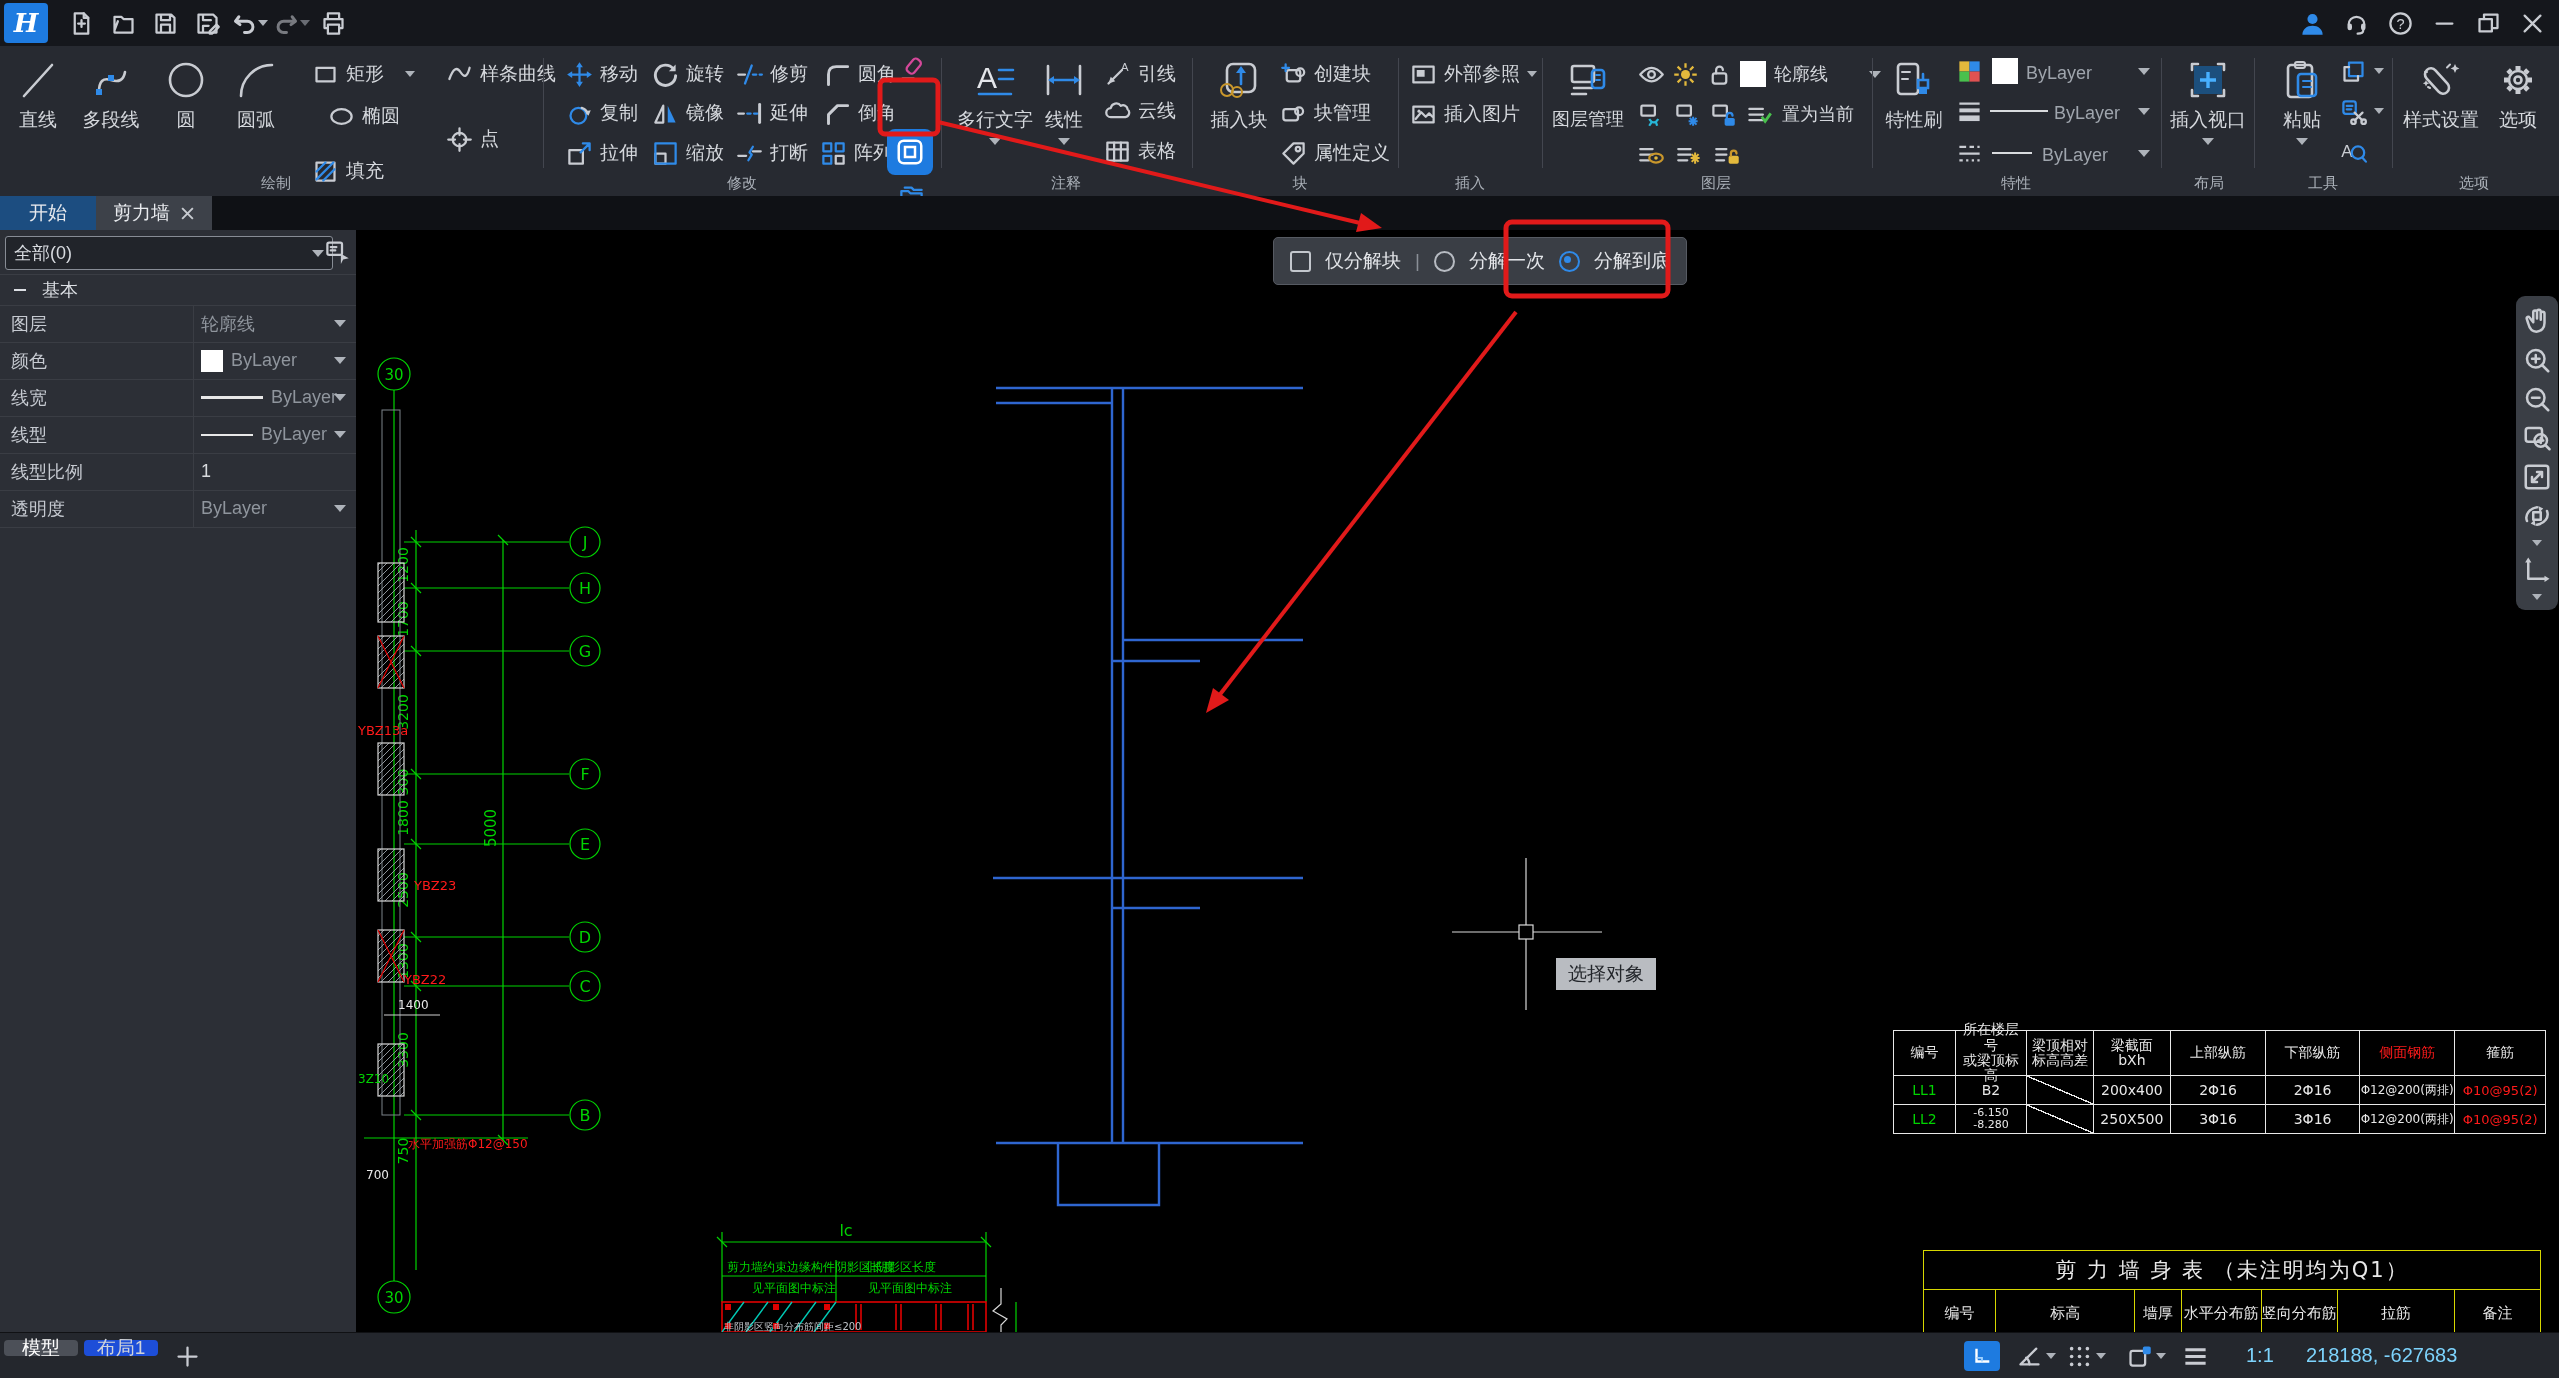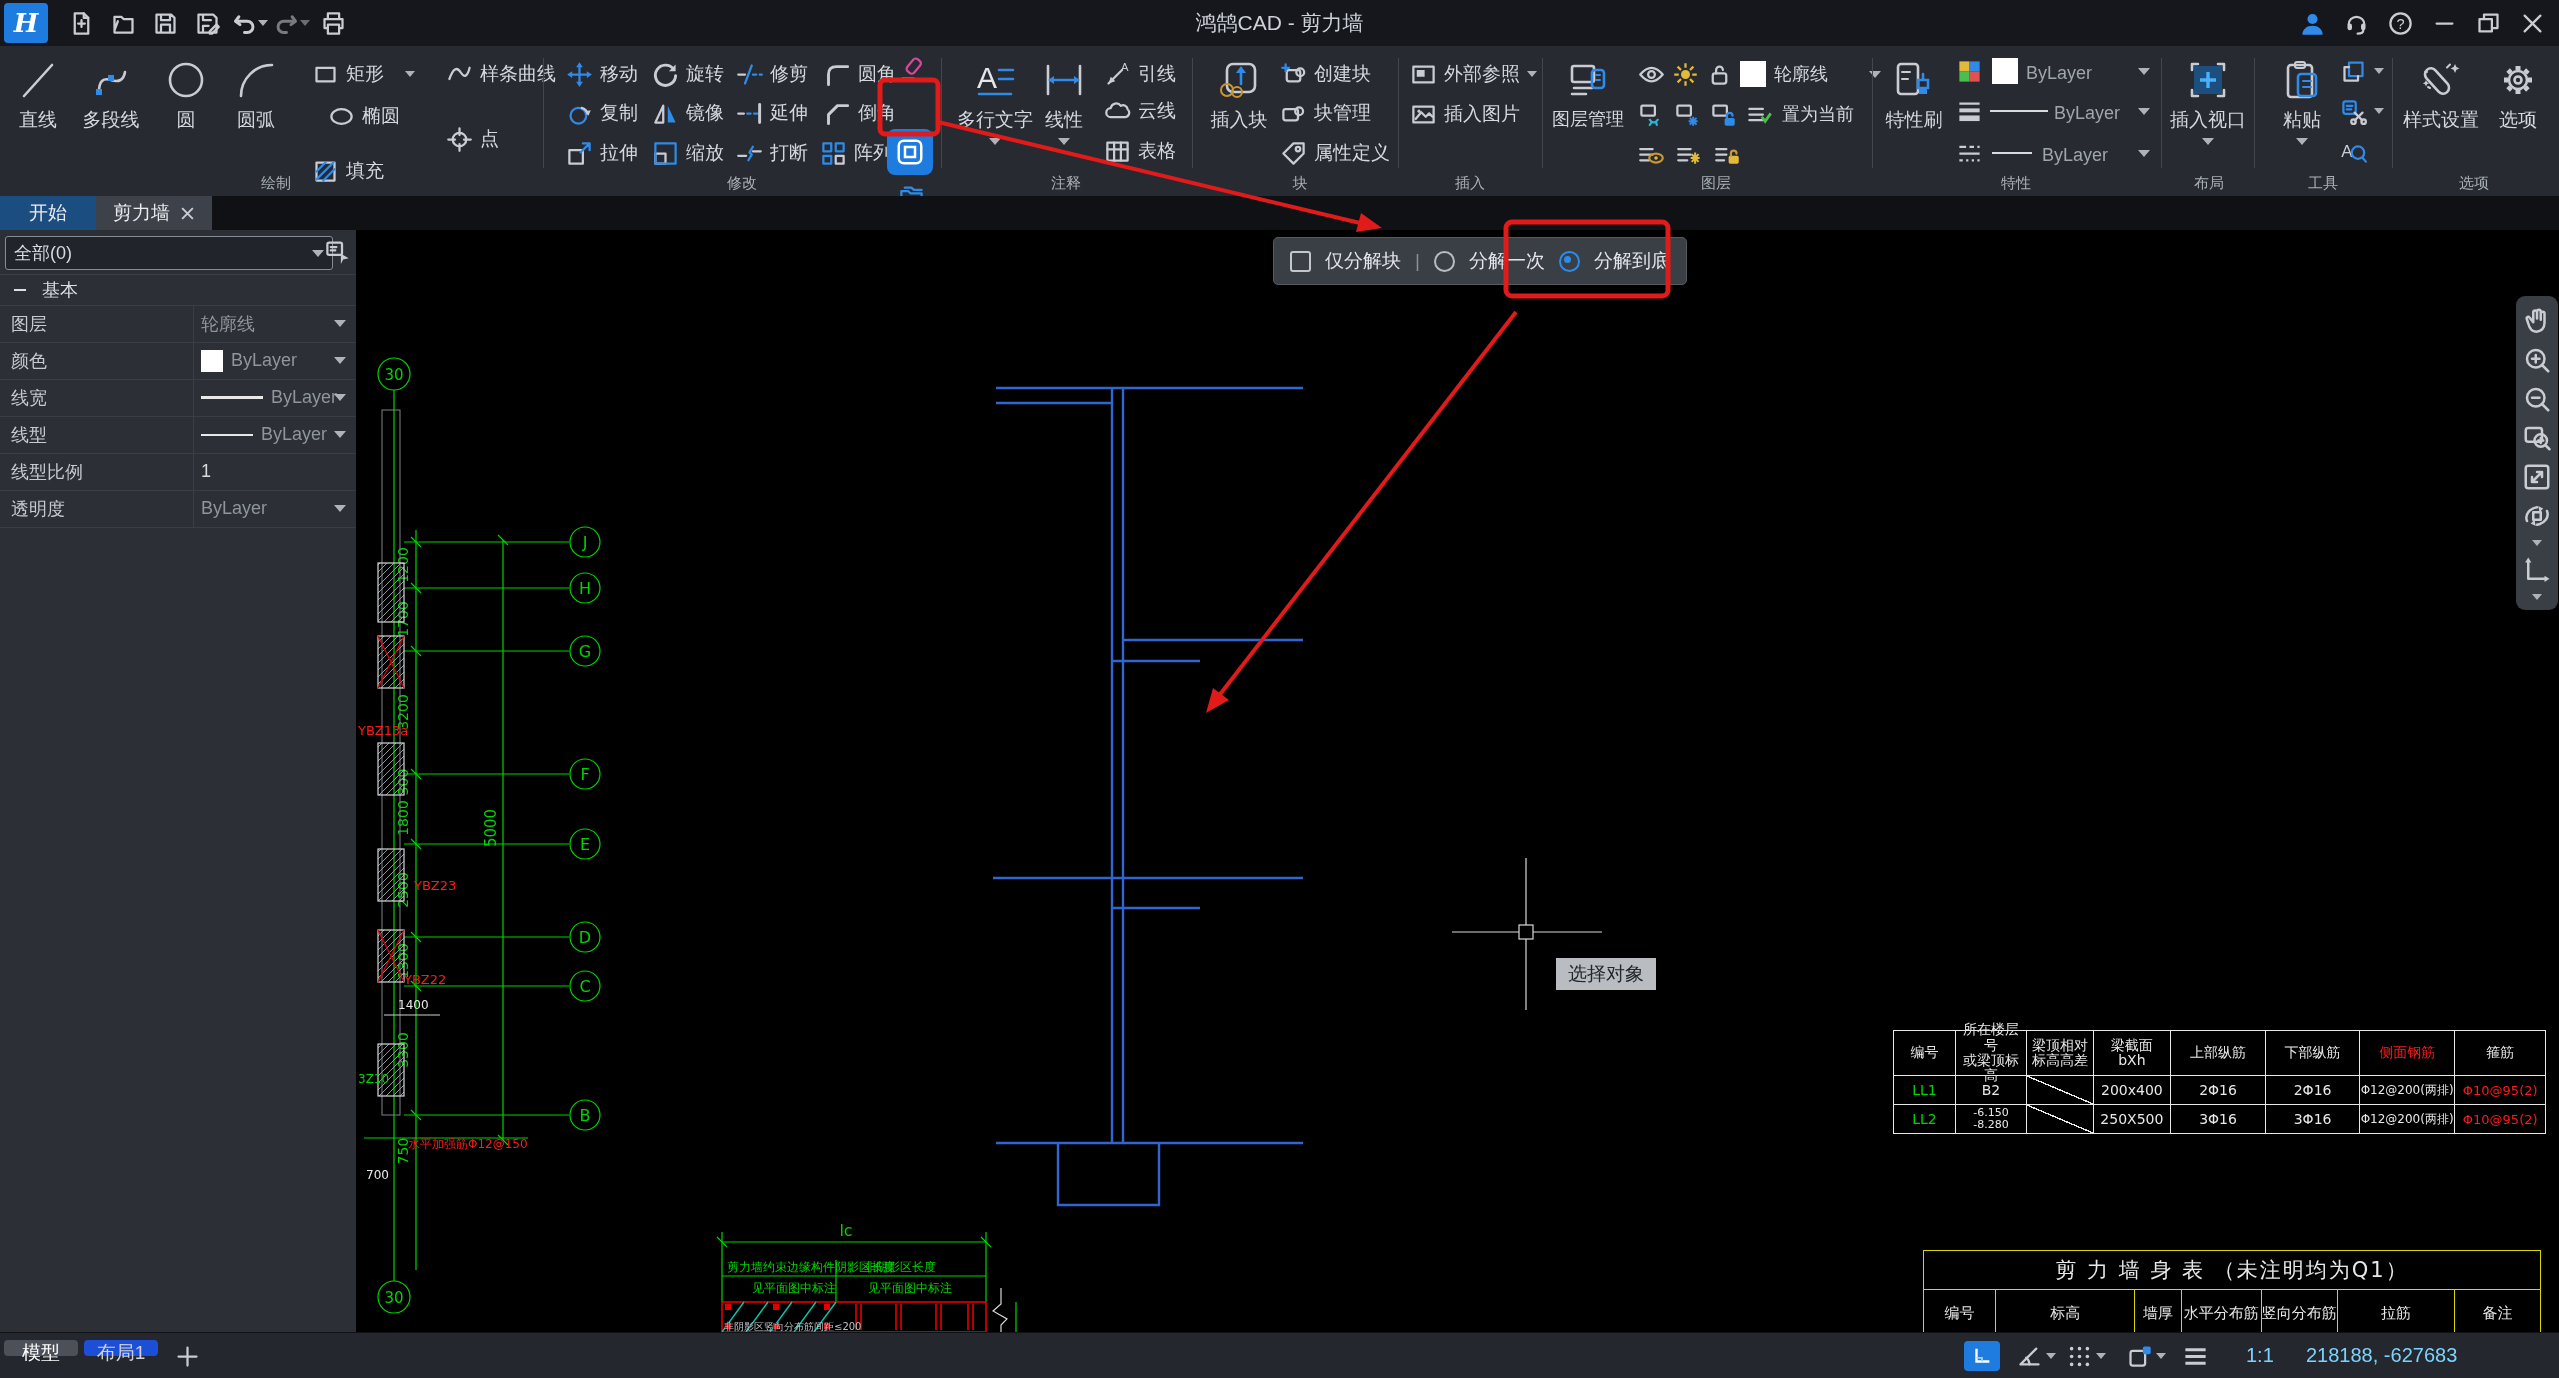--- a/index.html
+++ b/index.html
@@ -70,21 +70,21 @@
   .ttl{font-size:21px;letter-spacing:2px;}
   .pre{white-space:pre-line;line-height:1.1;}
   .diag{background:linear-gradient(to top right,transparent calc(50% - 0.7px),#e8e8e8 calc(50% - 0.7px),#e8e8e8 calc(50% + 0.7px),transparent calc(50% + 0.7px));}
   .gtx{color:#00d400;}.rtx{color:#ff1a1a;}
   
   .navbar{position:absolute;left:2160px;top:66px;width:42px;background:#3a3e45;border-radius:9px;display:flex;flex-direction:column;
           align-items:center;gap:9px;padding:10px 0;}
   .nico{width:30px;height:30px;}
   
   .statusbar{position:absolute;left:0;top:1332px;width:2559px;height:46px;background:#24272d;border-top:1px solid #101114;}
-  .mtab{position:absolute;top:7px;height:16px;border-radius:4px;display:flex;justify-content:center;font-size:19px;}
+  .mtab{position:absolute;top:7px;height:16px;border-radius:4px;display:flex;align-items:center;justify-content:center;font-size:19px;}
   .sico{position:absolute;top:8px;width:34px;height:30px;display:flex;align-items:center;justify-content:center;}
   .stext{position:absolute;top:11px;font-size:20px;color:#7dd3fc;white-space:nowrap;}
   .overlay{position:absolute;left:0;top:0;pointer-events:none;z-index:60;}
 </style>
 </head>
 <body>
 
 <div id="app">
 
   <div class="titlebar">
@@ -127,21 +127,20 @@
             <path class="st3" d="M19.5 10h-10a5 5 0 0 0 0 10H12"></path>
           </svg>
           <span class="car cars"></span>
         </div>
       <div class="qbtn">
           <svg class="mi" viewBox="0 0 24 24">
             <path class="st" d="M7 8V3h10v5M7 16H4V8h16v8h-3M7 13h10v8H7z"></path>
           </svg>
         </div>
     </div>
-    <div class="tbtitle">鸿鹄CAD - 剪力墙</div>
     <div class="tbright">
       <div class="qbtn">
           <svg class="mi" viewBox="0 0 24 24">
             <circle cx="12" cy="8" r="4.5" class="fb"></circle>
             <path class="fb" d="M3 22c0-5 4-8 9-8s9 3 9 8z"></path>
           </svg>
         </div>
       <div class="qbtn">
           <svg class="mi" viewBox="0 0 24 24">
             <path class="st" d="M5 13a7 7 0 0 1 14 0"></path>

